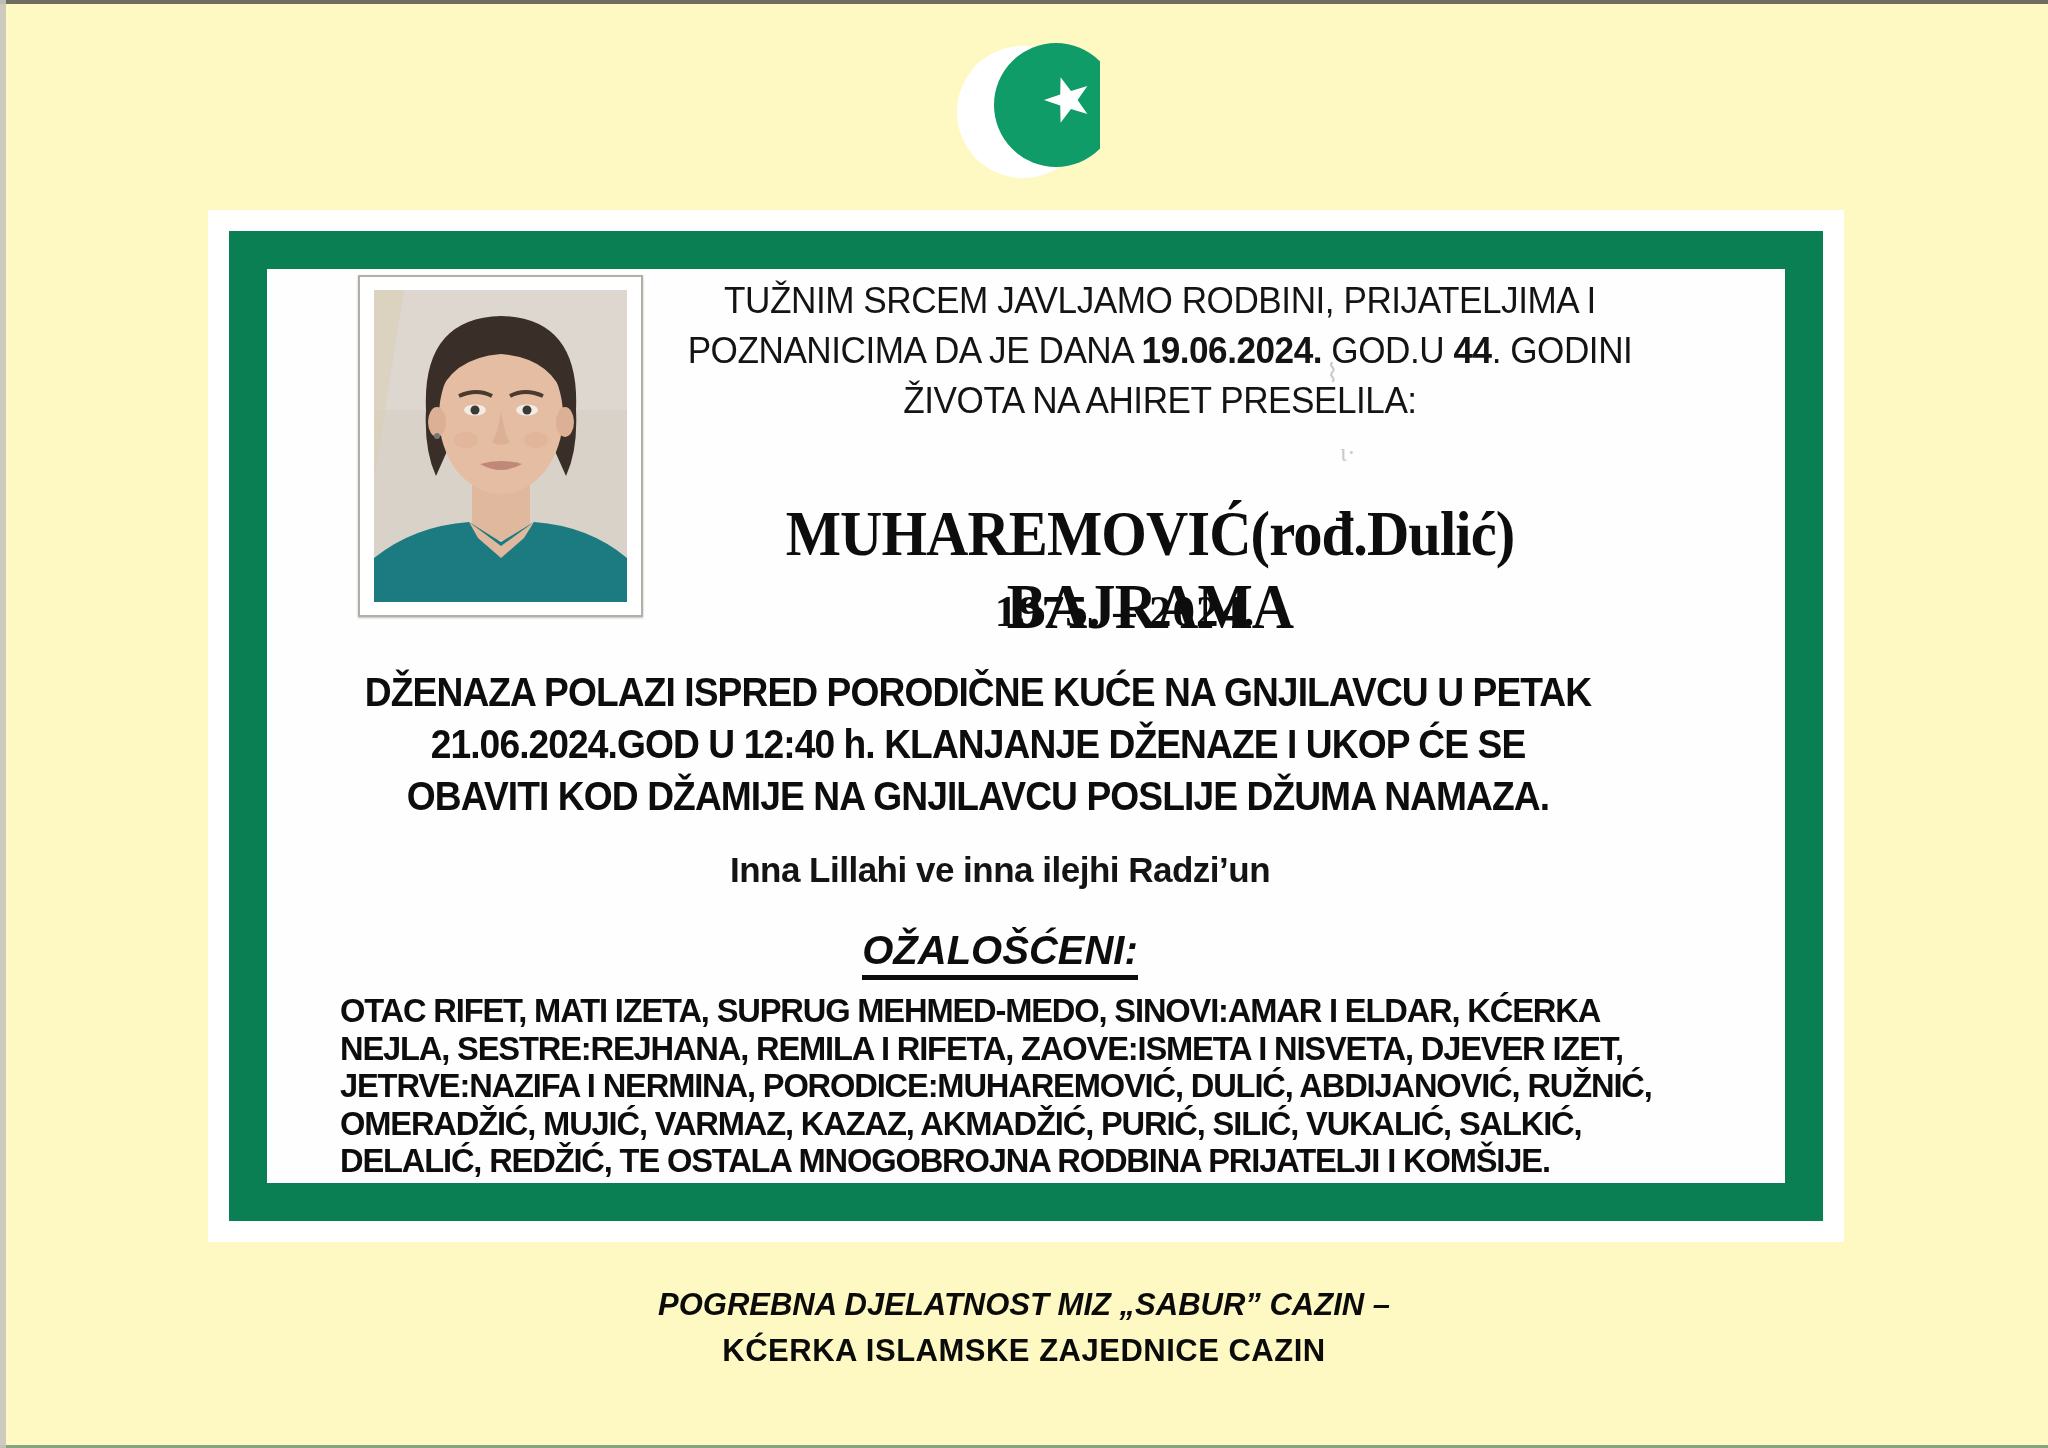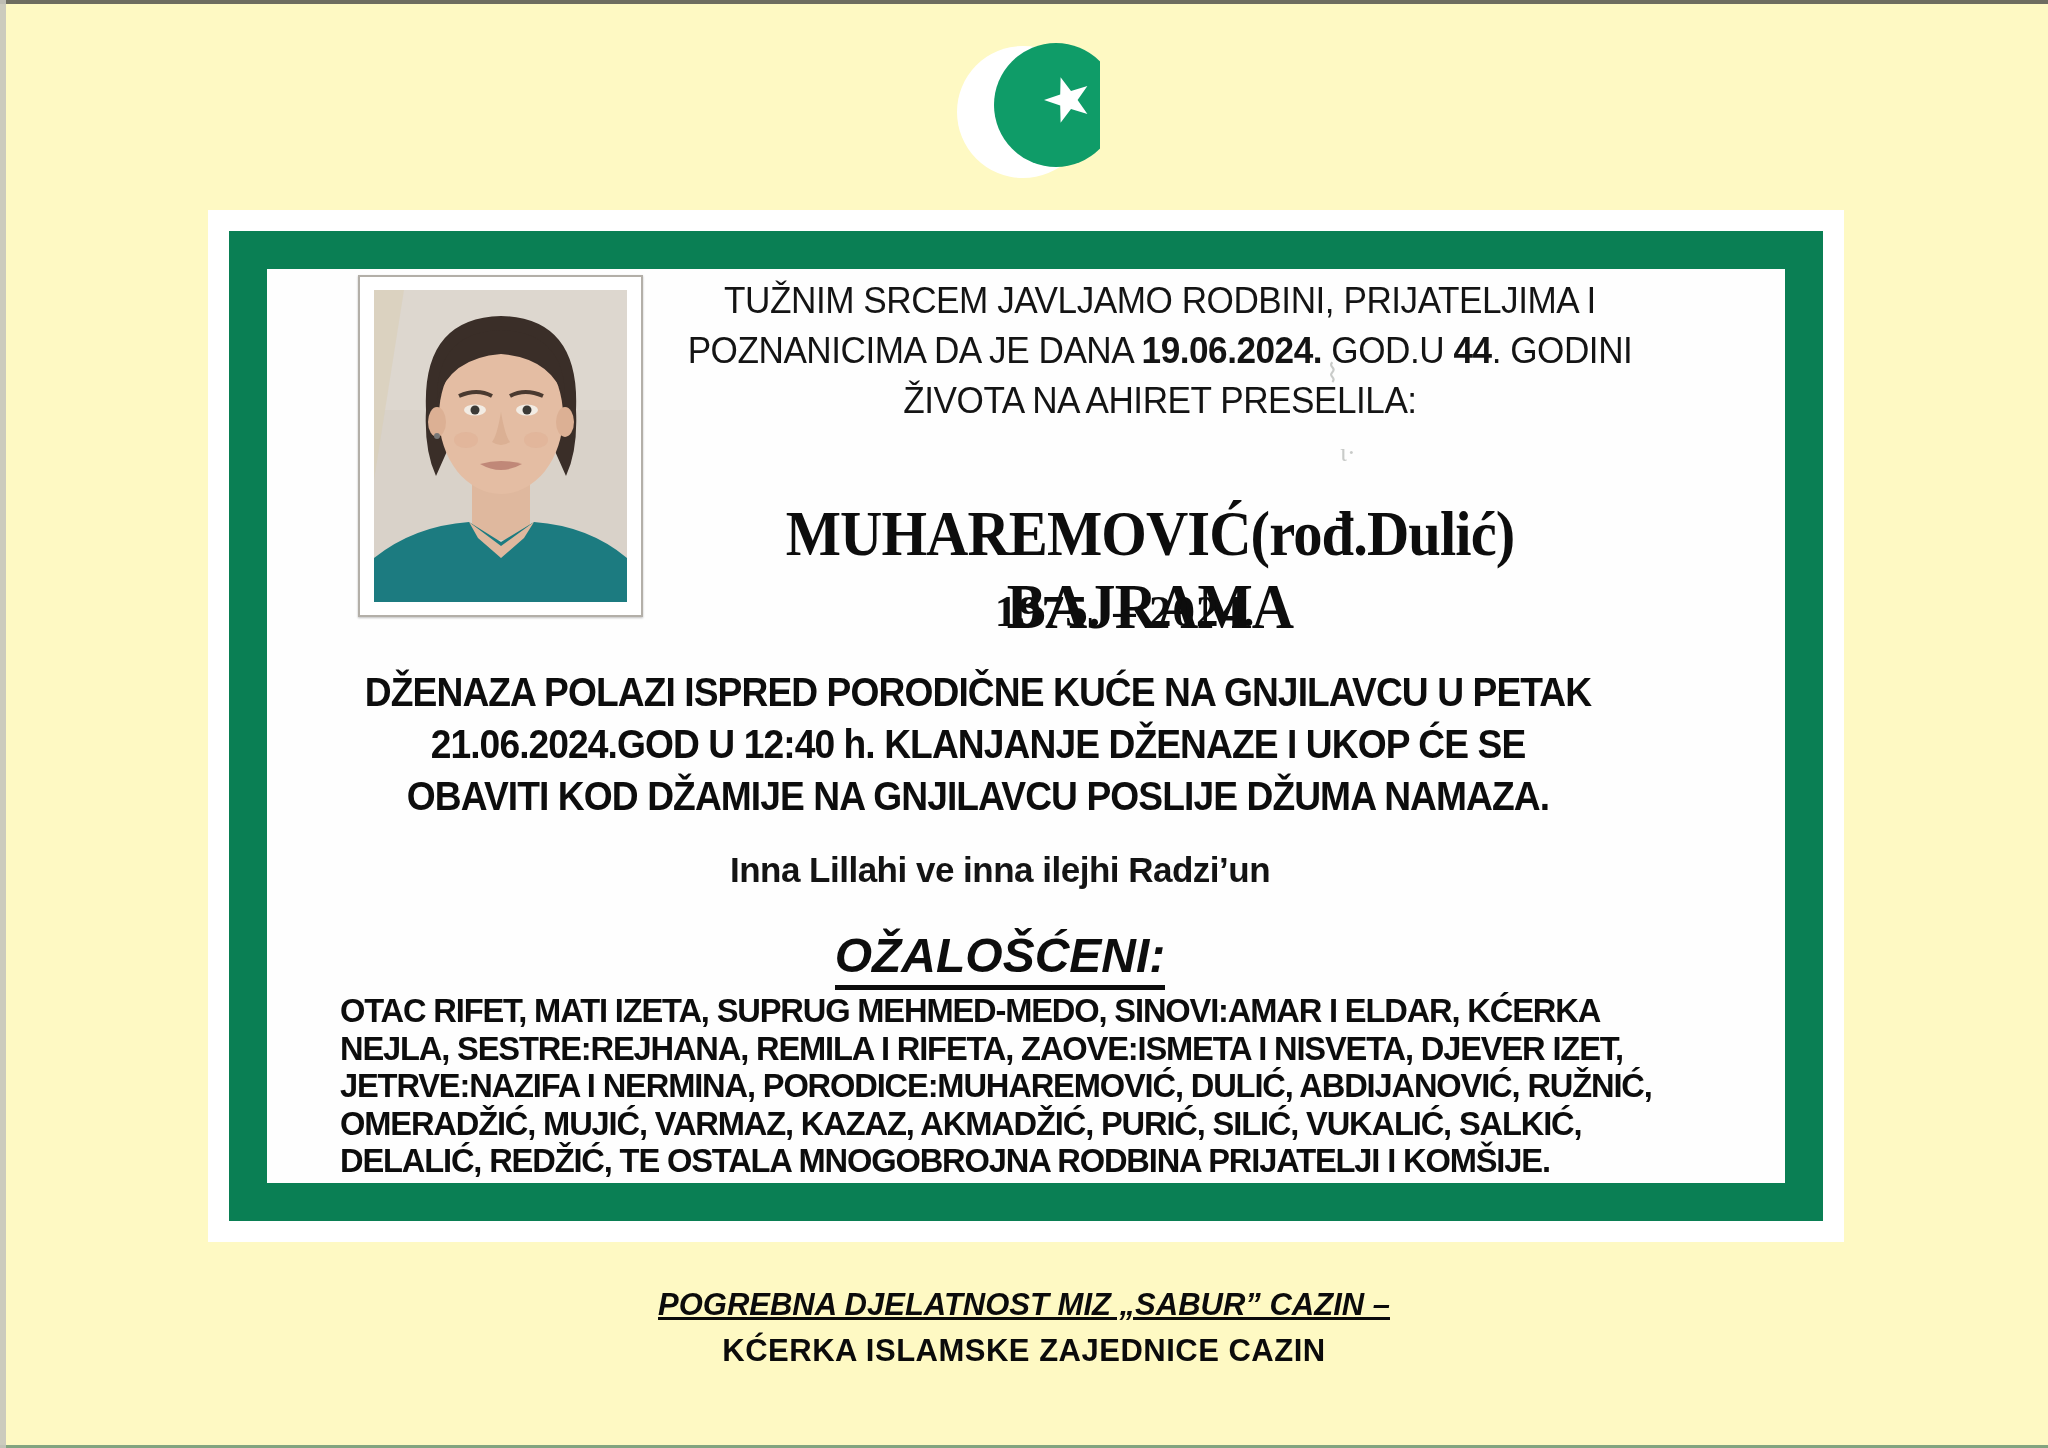--- a/index.html
+++ b/index.html
@@ -63,37 +63,37 @@
   }
 
   .prayer{
     position:absolute;left:300px;top:850px;width:1400px;
     text-align:center;font-weight:700;font-size:35px;
     letter-spacing:-.5px;color:#141414;
   }
 
   .mourners-heading{
     position:absolute;left:300px;top:928px;width:1400px;text-align:center;
-    font-weight:700;font-style:italic;font-size:48px;color:#0d0d0d;
+    font-weight:700;font-style:italic;font-size:40px;color:#0d0d0d;
   }
   .mourners-heading span{border-bottom:5px solid #0d0d0d;padding-bottom:2px;display:inline-block;}
 
   .mourners{
     position:absolute;left:340px;top:992px;width:1330px;
     font-weight:700;font-size:34px;line-height:37.5px;letter-spacing:-1.2px;
     transform:scaleX(.96);transform-origin:0 0;white-space:nowrap;
     color:#0d0d0d;
   }
 
   
   .footer{
     position:absolute;left:0;top:1282px;width:2048px;text-align:center;
     font-size:31px;line-height:46px;font-weight:700;color:#0b0b0b;
   }
-  .footer .it{font-style:italic;letter-spacing:0;text-decoration:underline;}
+  .footer .it{font-style:italic;letter-spacing:0;}
   .footer .plain{font-style:normal;letter-spacing:.5px;}
 
   
   .smudge{position:absolute;color:#8a8f8a;opacity:.45;font-size:26px;font-family:"Liberation Serif",serif;}
 </style>
 </head>
 <body>
 
 <div class="page">
 

